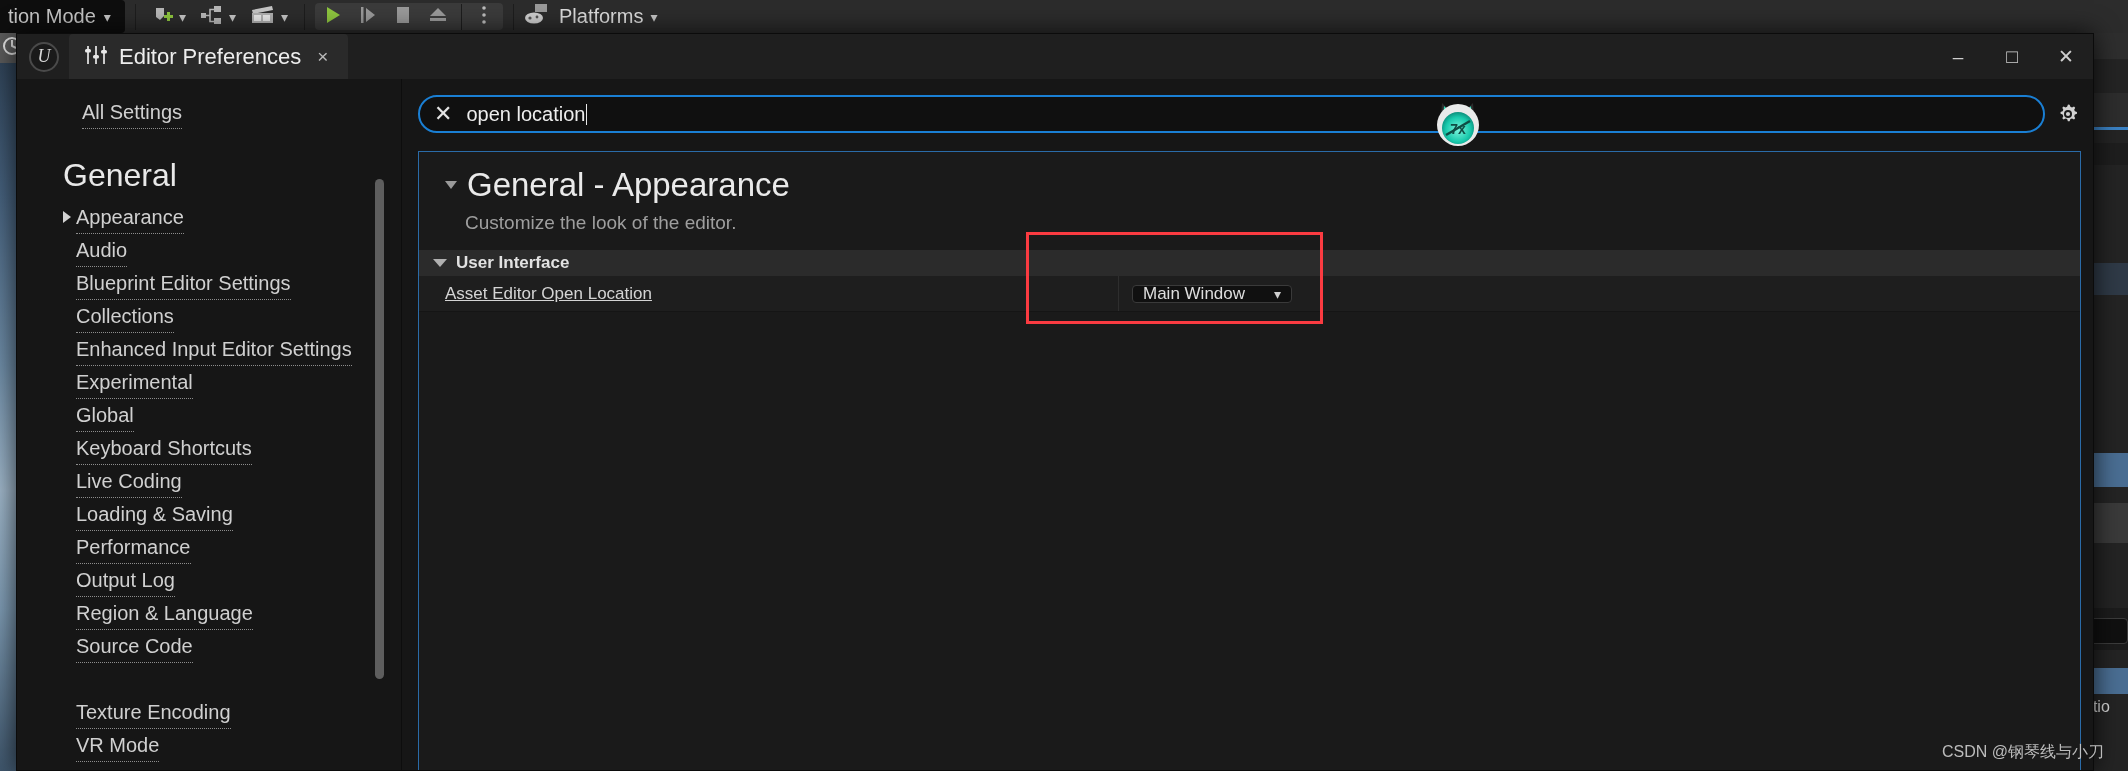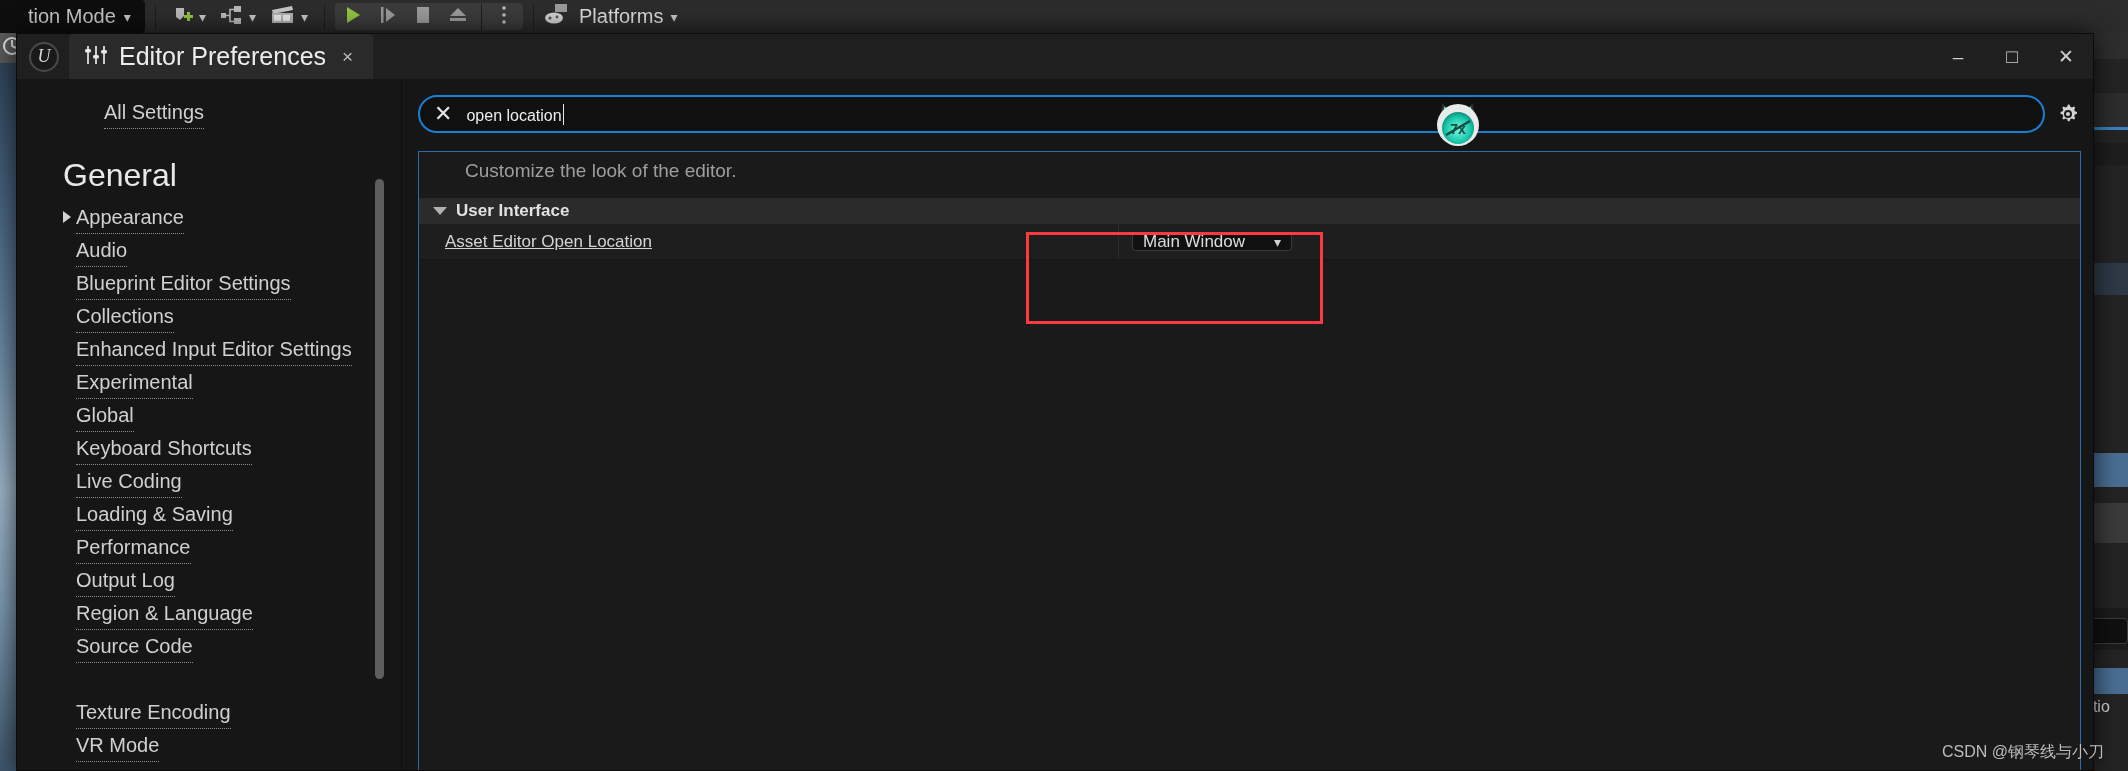--- a/index.html
+++ b/index.html
@@ -64,41 +64,41 @@
     width: 30px; height: 30px; margin-left: 12px; border-radius: 50%;
     background: #1a1a1a; border: 2px solid #4a4a4a;
     display: flex; align-items: center; justify-content: center;
     color: #d8d8d8; font-size: 18px; font-family: "Liberation Serif", serif; font-style: italic;
   }
   .doc-tab {
     margin-left: 10px; height: 45px; background: #2a2a2a;
     display: flex; align-items: center; gap: 12px; padding: 0 16px;
     border-radius: 4px 4px 0 0;
   }
-  .doc-tab-title { color: #ededed; font-size: 25px; }
+  .doc-tab-title { color: #ededed; font-size: 22px; }
   .tab-close { color: #b9b9b9; font-size: 19px; line-height: 1; padding: 2px 4px; }
   .win-ctrls { position: absolute; right: 0; top: 0; height: 45px; display: flex; }
   .win-btn {
     width: 54px; height: 45px; display: flex; align-items: center; justify-content: center;
     color: #cfcfcf; font-size: 19px;
   }
 
   .modal-body { position: absolute; left: 0; top: 45px; right: 0; bottom: 0; display: flex; }
 
   
   .sidebar {
     position: relative; width: 385px; height: 100%;
     background: #161616; border-right: 1px solid #0d0d0d; padding-top: 16px;
   }
   .sb-link {
     display: block; color: #d0d0d0; font-size: 20px; line-height: 1;
     margin: 0 0 0 65px; padding: 7px 0 6px 0; width: fit-content;
     border-bottom: 1px dotted #8d8d8d;
   }
-  .sb-link.all { margin-left: 87px; }
+  .sb-link.all { margin-left: 65px; }
   .sb-heading {
     color: #e8e8e8; font-size: 32px; margin: 28px 0 6px 46px; font-weight: 400;
   }
   .sb-item-row { display: flex; align-items: center; height: 33px; }
   .sb-arrow {
     width: 0; height: 0; margin-left: 46px; margin-right: 5px;
     border-left: 8px solid #d2d2d2; border-top: 6px solid transparent; border-bottom: 6px solid transparent;
   }
   .sb-arrow.blank { border-left-color: transparent; }
   .sb-item-row .sb-link { margin-left: 0; }
@@ -109,21 +109,21 @@
 
   
   .content { position: relative; flex: 1; background: #161616; }
   .search-row { display: flex; align-items: center; padding: 16px 12px 10px 16px; gap: 10px; }
   .search-box {
     flex: 1; height: 38px; background: #101010;
     border: 2px solid #1a7fd4; border-radius: 19px;
     display: flex; align-items: center; padding: 0 14px; gap: 14px;
   }
   .x-icon { color: #e4e4e4; font-size: 22px; line-height: 1; }
-  .search-val { color: #ededed; font-size: 16px; position: relative; }
+  .search-val { color: #ededed; font-size: 20px; position: relative; }
   .caret {
     display: inline-block; width: 1px; height: 21px; background: #e8e8e8;
     vertical-align: -4px; margin-left: 1px;
   }
   .gear { width: 26px; height: 26px; flex: none; }
 
   .panel {
     position: absolute; left: 16px; top: 72px; right: 12px; bottom: 0;
     background: #1a1a1a; border: 1px solid #2a6ba8; border-bottom: none;
   }
@@ -166,21 +166,21 @@
     color: #c9c9c9; font-size: 16px; opacity: .92;
   }
 </style>
 </head>
 <body>
 
 <div id="root">
 
   <div class="bg-toolbar">
     <div class="mode-tab">
-      <span style="padding-left:28px">tion Mode</span>
+      <span style="padding-left:8px">tion Mode</span>
       <span class="tb-chev">▾</span>
     </div>
     <div class="tb-sep"></div>
 
     <div class="tb-group">
       <div class="tb-btn">
         <span>
           <svg width="22" height="22" viewBox="0 0 22 22">
               <path d="M4 4h8v8l-4 4-4-3z" fill="#b8b8b8"></path>
               <path d="M12 11h3v-3h3v3h3v3h-3v3h-3v-3h-3z" fill="#8ec63f"></path>
@@ -400,20 +400,24 @@
           <span class="gear">
             <svg width="26" height="26" viewBox="0 0 26 26">
               <path d="M13 3.5l1.6.25.8 2.1 1.6.66 2-1 1.2 1.2-1 2 .66 1.6 2.1.8v1.7l-2.1.8-.66 1.6 1 2-1.2 1.2-2-1-1.6.66-.8 2.1h-1.7l-.8-2.1-1.6-.66-2 1-1.2-1.2 1-2-.66-1.6-2.1-.8v-1.7l2.1-.8.66-1.6-1-2 1.2-1.2 2 1 1.6-.66.8-2.1z" fill="#d2d2d2"></path>
               <circle cx="13" cy="13" r="4" fill="#1b1b1b"></circle>
               <circle cx="13" cy="13" r="2.1" fill="#d2d2d2"></circle>
             </svg>
           </span>
         </div>
 
         <div class="panel">
+          <div class="panel-title">
+            <span class="tri-down"></span>
+            <span>General - Appearance</span>
+          </div>
           <div class="panel-sub">Customize the look of the editor.</div>
 
           <div class="cat-header">
             <span class="cat-tri"></span>
             <span>User Interface</span>
           </div>
 
           <div class="prop-row">
             <div class="prop-name">Asset Editor Open Location</div>
             <div class="prop-gap"></div>

